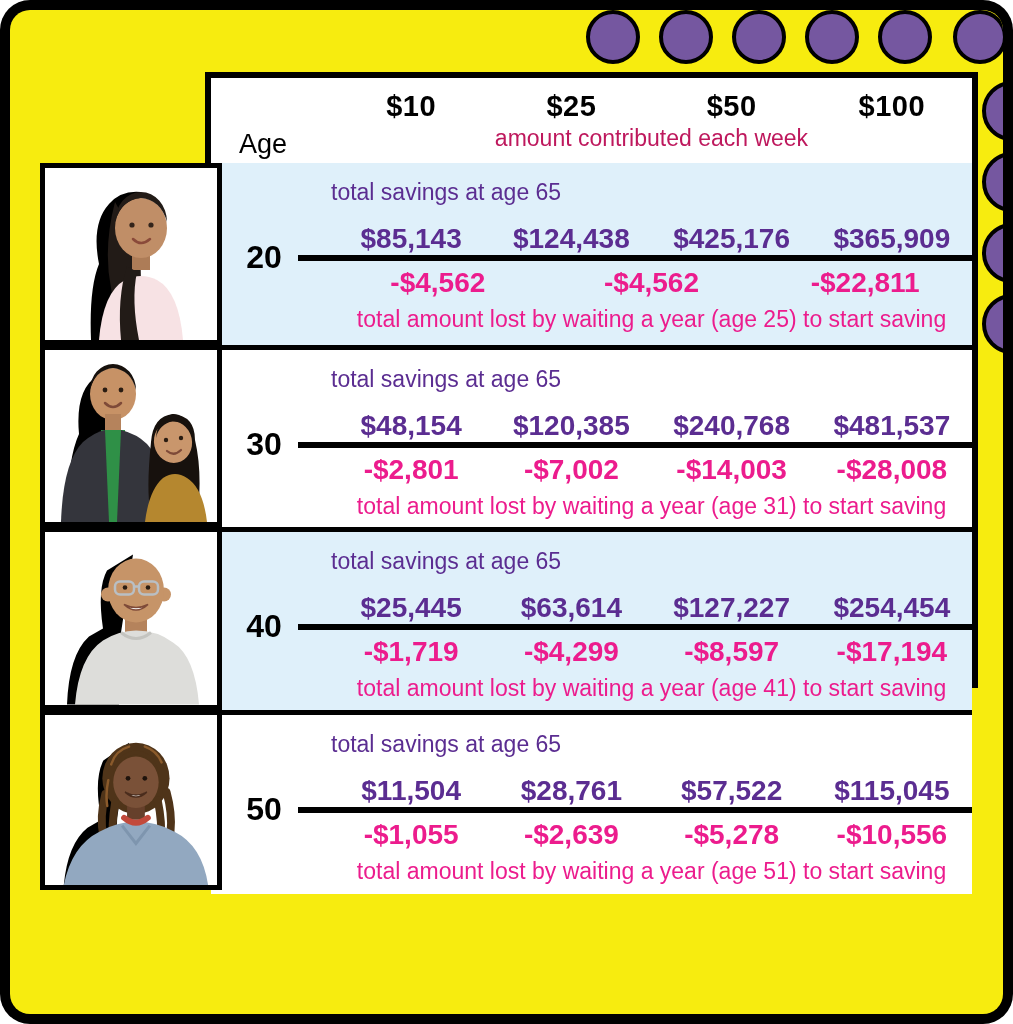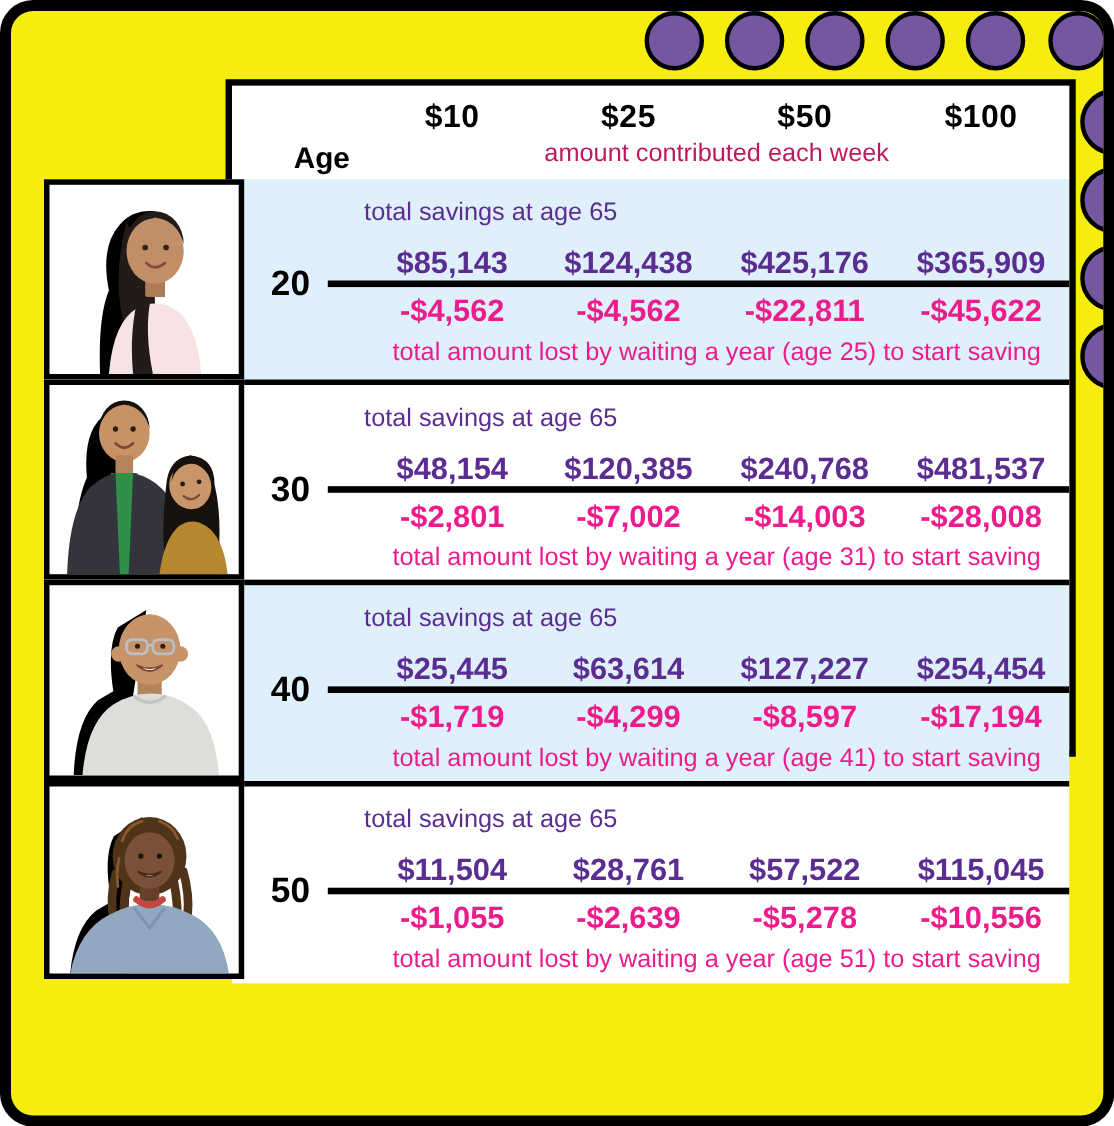--- a/index.html
+++ b/index.html
@@ -32,21 +32,21 @@
   .c-r1{top:71px}.c-r2{top:142px}.c-r3{top:213px}.c-r4{top:284px}
 
   .table {
     position:absolute; left:205px; top:72px; width:773px; height:616px;
     background:#fff; border:6px solid #000; z-index:2;
   }
   .thead { position:relative; height:85px; background:#fff; }
   .col-row { margin-left:120px; display:flex; padding-top:12px; }
   .col-row .col { flex:1; text-align:center; font-weight:bold; font-size:29px; color:#000; letter-spacing:0.5px; }
   .col-note { margin-left:120px; text-align:center; font-size:23px; color:#be185d; margin-top:2px; }
-  .age-label { position:absolute; left:28px; bottom:3px; font-weight:bold; font-size:27px; color:#000;margin-left:28px; }
+  .age-label { position:absolute; left:28px; bottom:3px; font-weight:normal; font-size:27px; color:#000; }
 
   .row { position:relative; height:182px; background:#fff; }
   .row.blue { background:var(--row-highlight-blue, #DFF0FA); }
   .row.sep { border-top:5px solid #000; }
   .row.h3 { height:183px; }
   .row.h4 { height:184px; }
 
   .savings-label { position:absolute; top:16px; left:120px; right:0; font-size:23px; color:var(--savings-purple, #5B2D91); }
   .vals { position:absolute; left:120px; right:0; display:flex; }
   .vals .cell { flex:1; text-align:center; font-weight:bold; font-size:28px; }
@@ -102,21 +102,20 @@
       <div class="cell">$124,438</div>
       <div class="cell">$425,176</div>
       <div class="cell">$365,909</div>
     </div>
     <div class="rule"></div>
     <div class="age-num">20</div>
     <div class="vals loss-vals">
       <div class="cell">-$4,562</div>
       <div class="cell">-$4,562</div>
       <div class="cell">-$22,811</div>
-      <div class="cell">-$45,622</div>
     </div>
     <div class="loss-label">total amount lost by waiting a year (age 25) to start saving</div>
   </section>
 
   <section class="row sep">
     <div class="savings-label">total savings at age 65</div>
     <div class="vals savings-vals">
       <div class="cell">$48,154</div>
       <div class="cell">$120,385</div>
       <div class="cell">$240,768</div>

